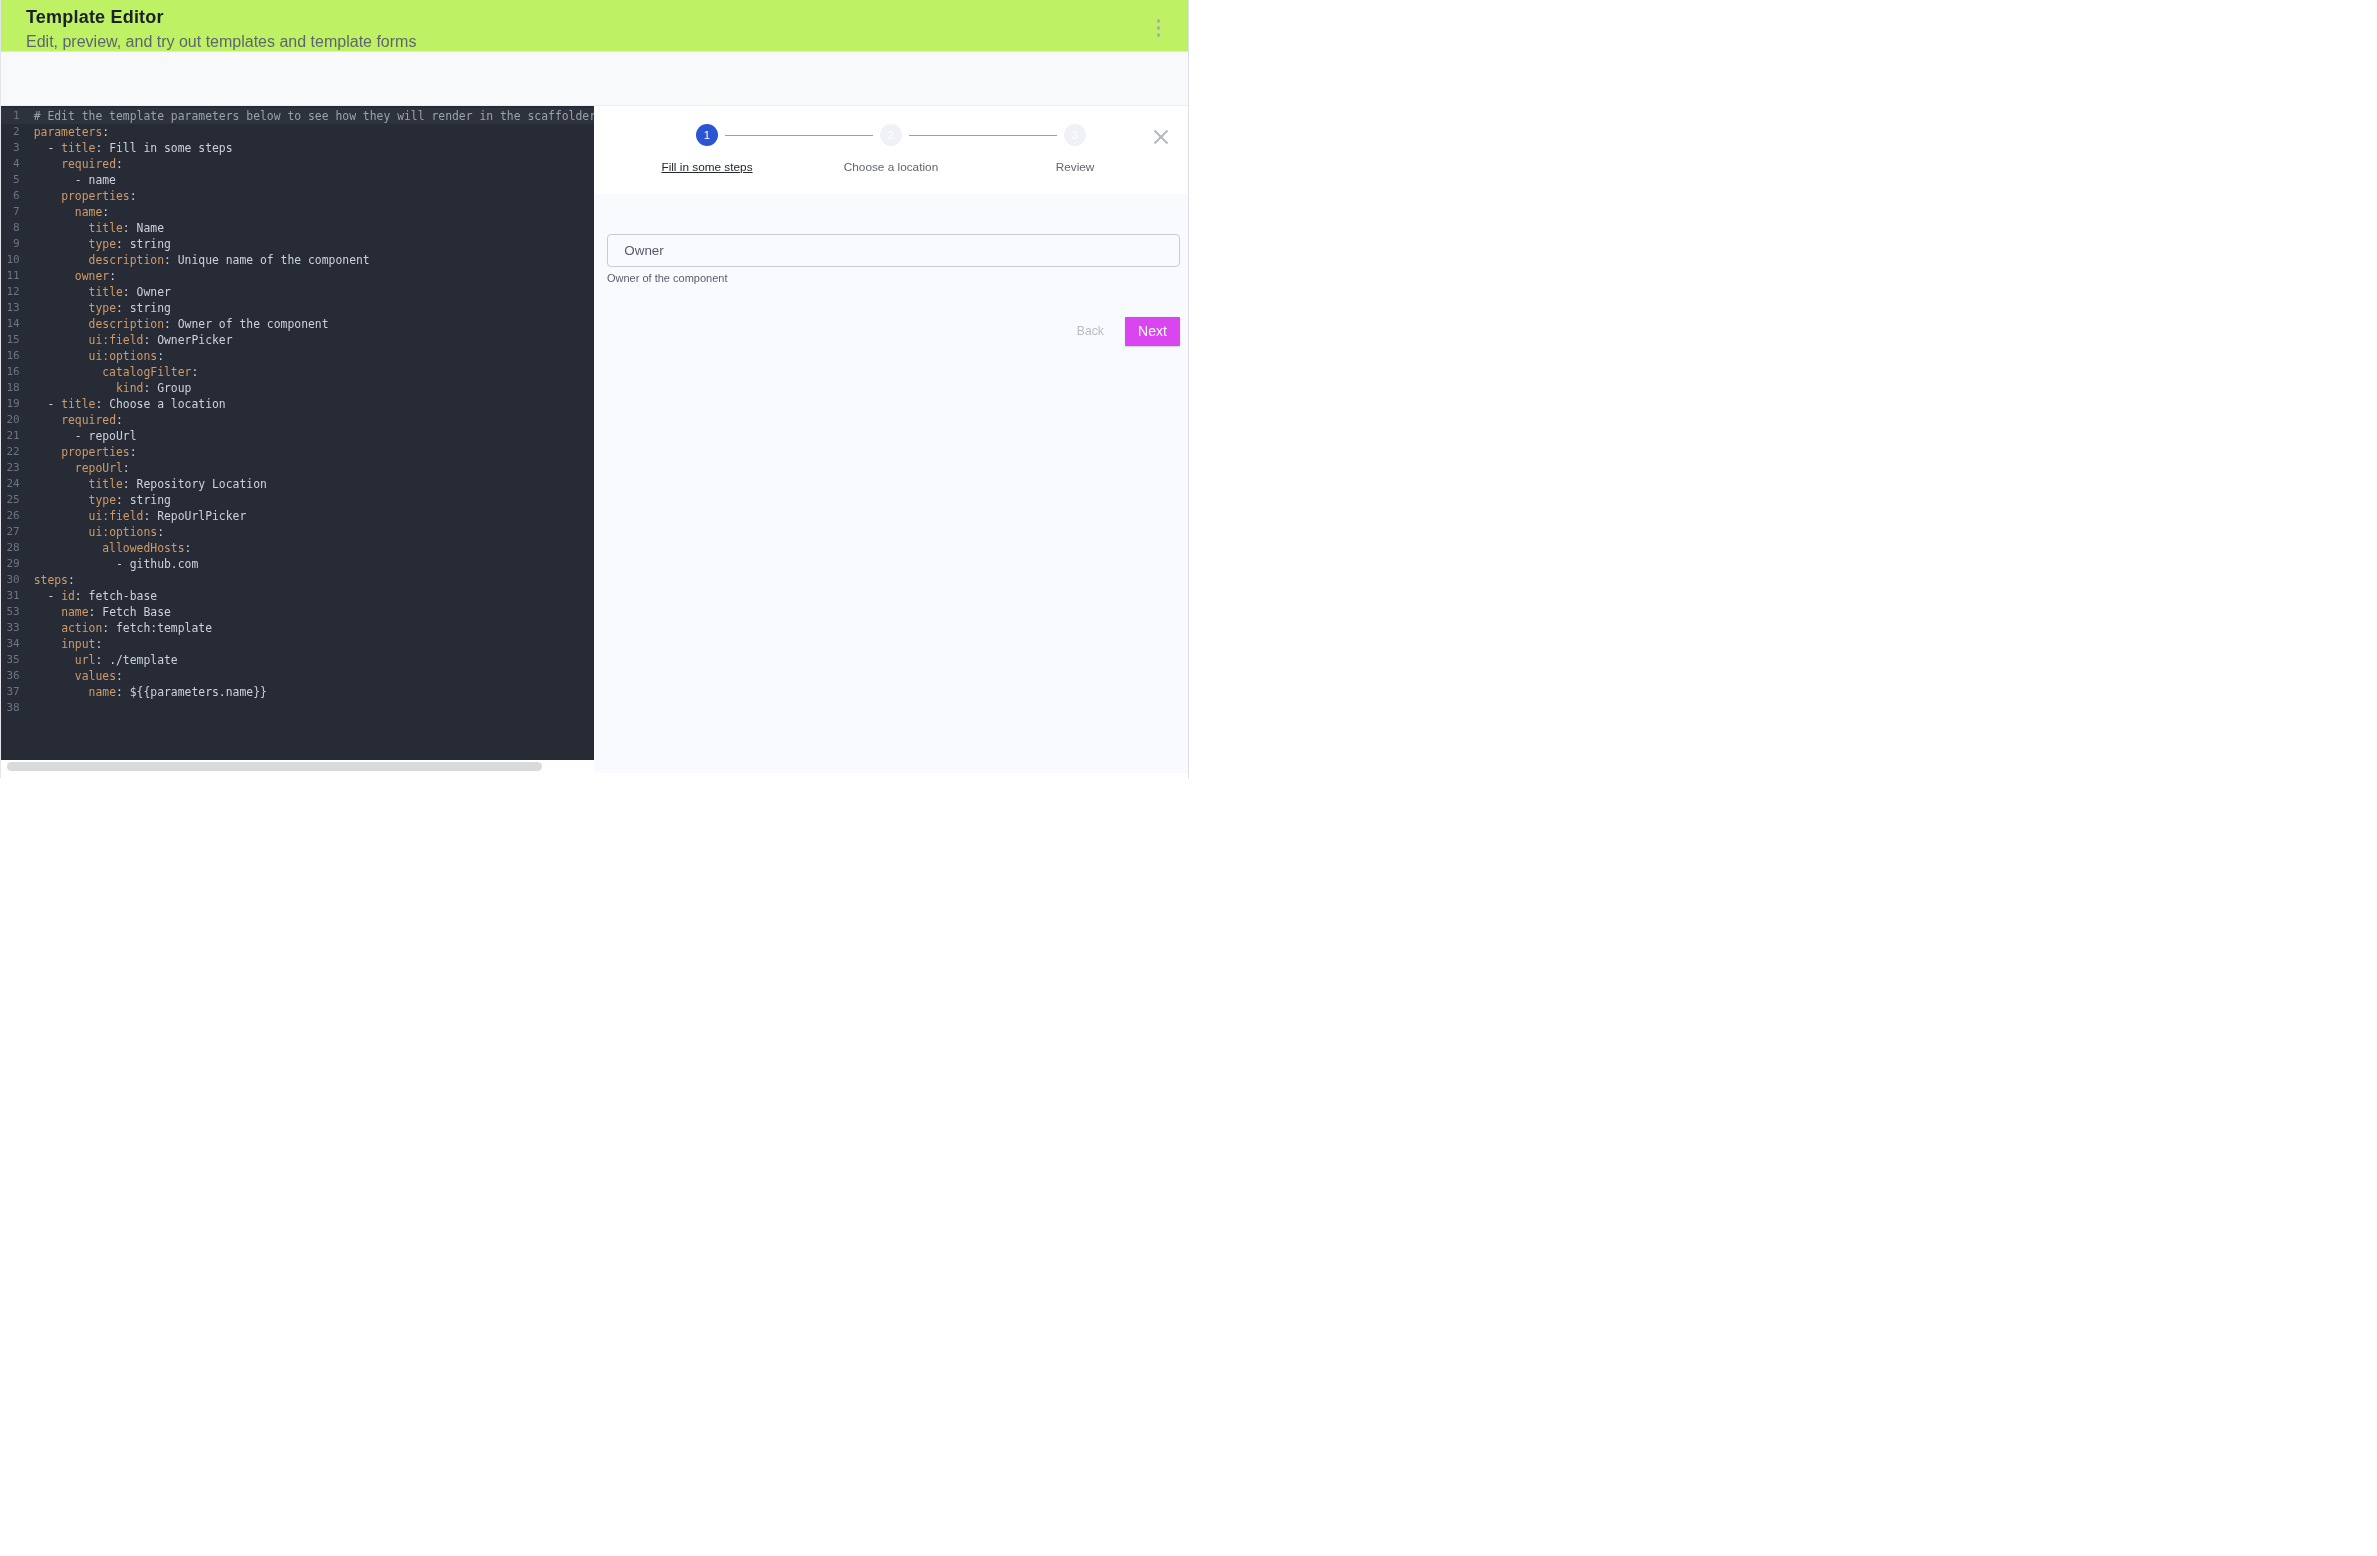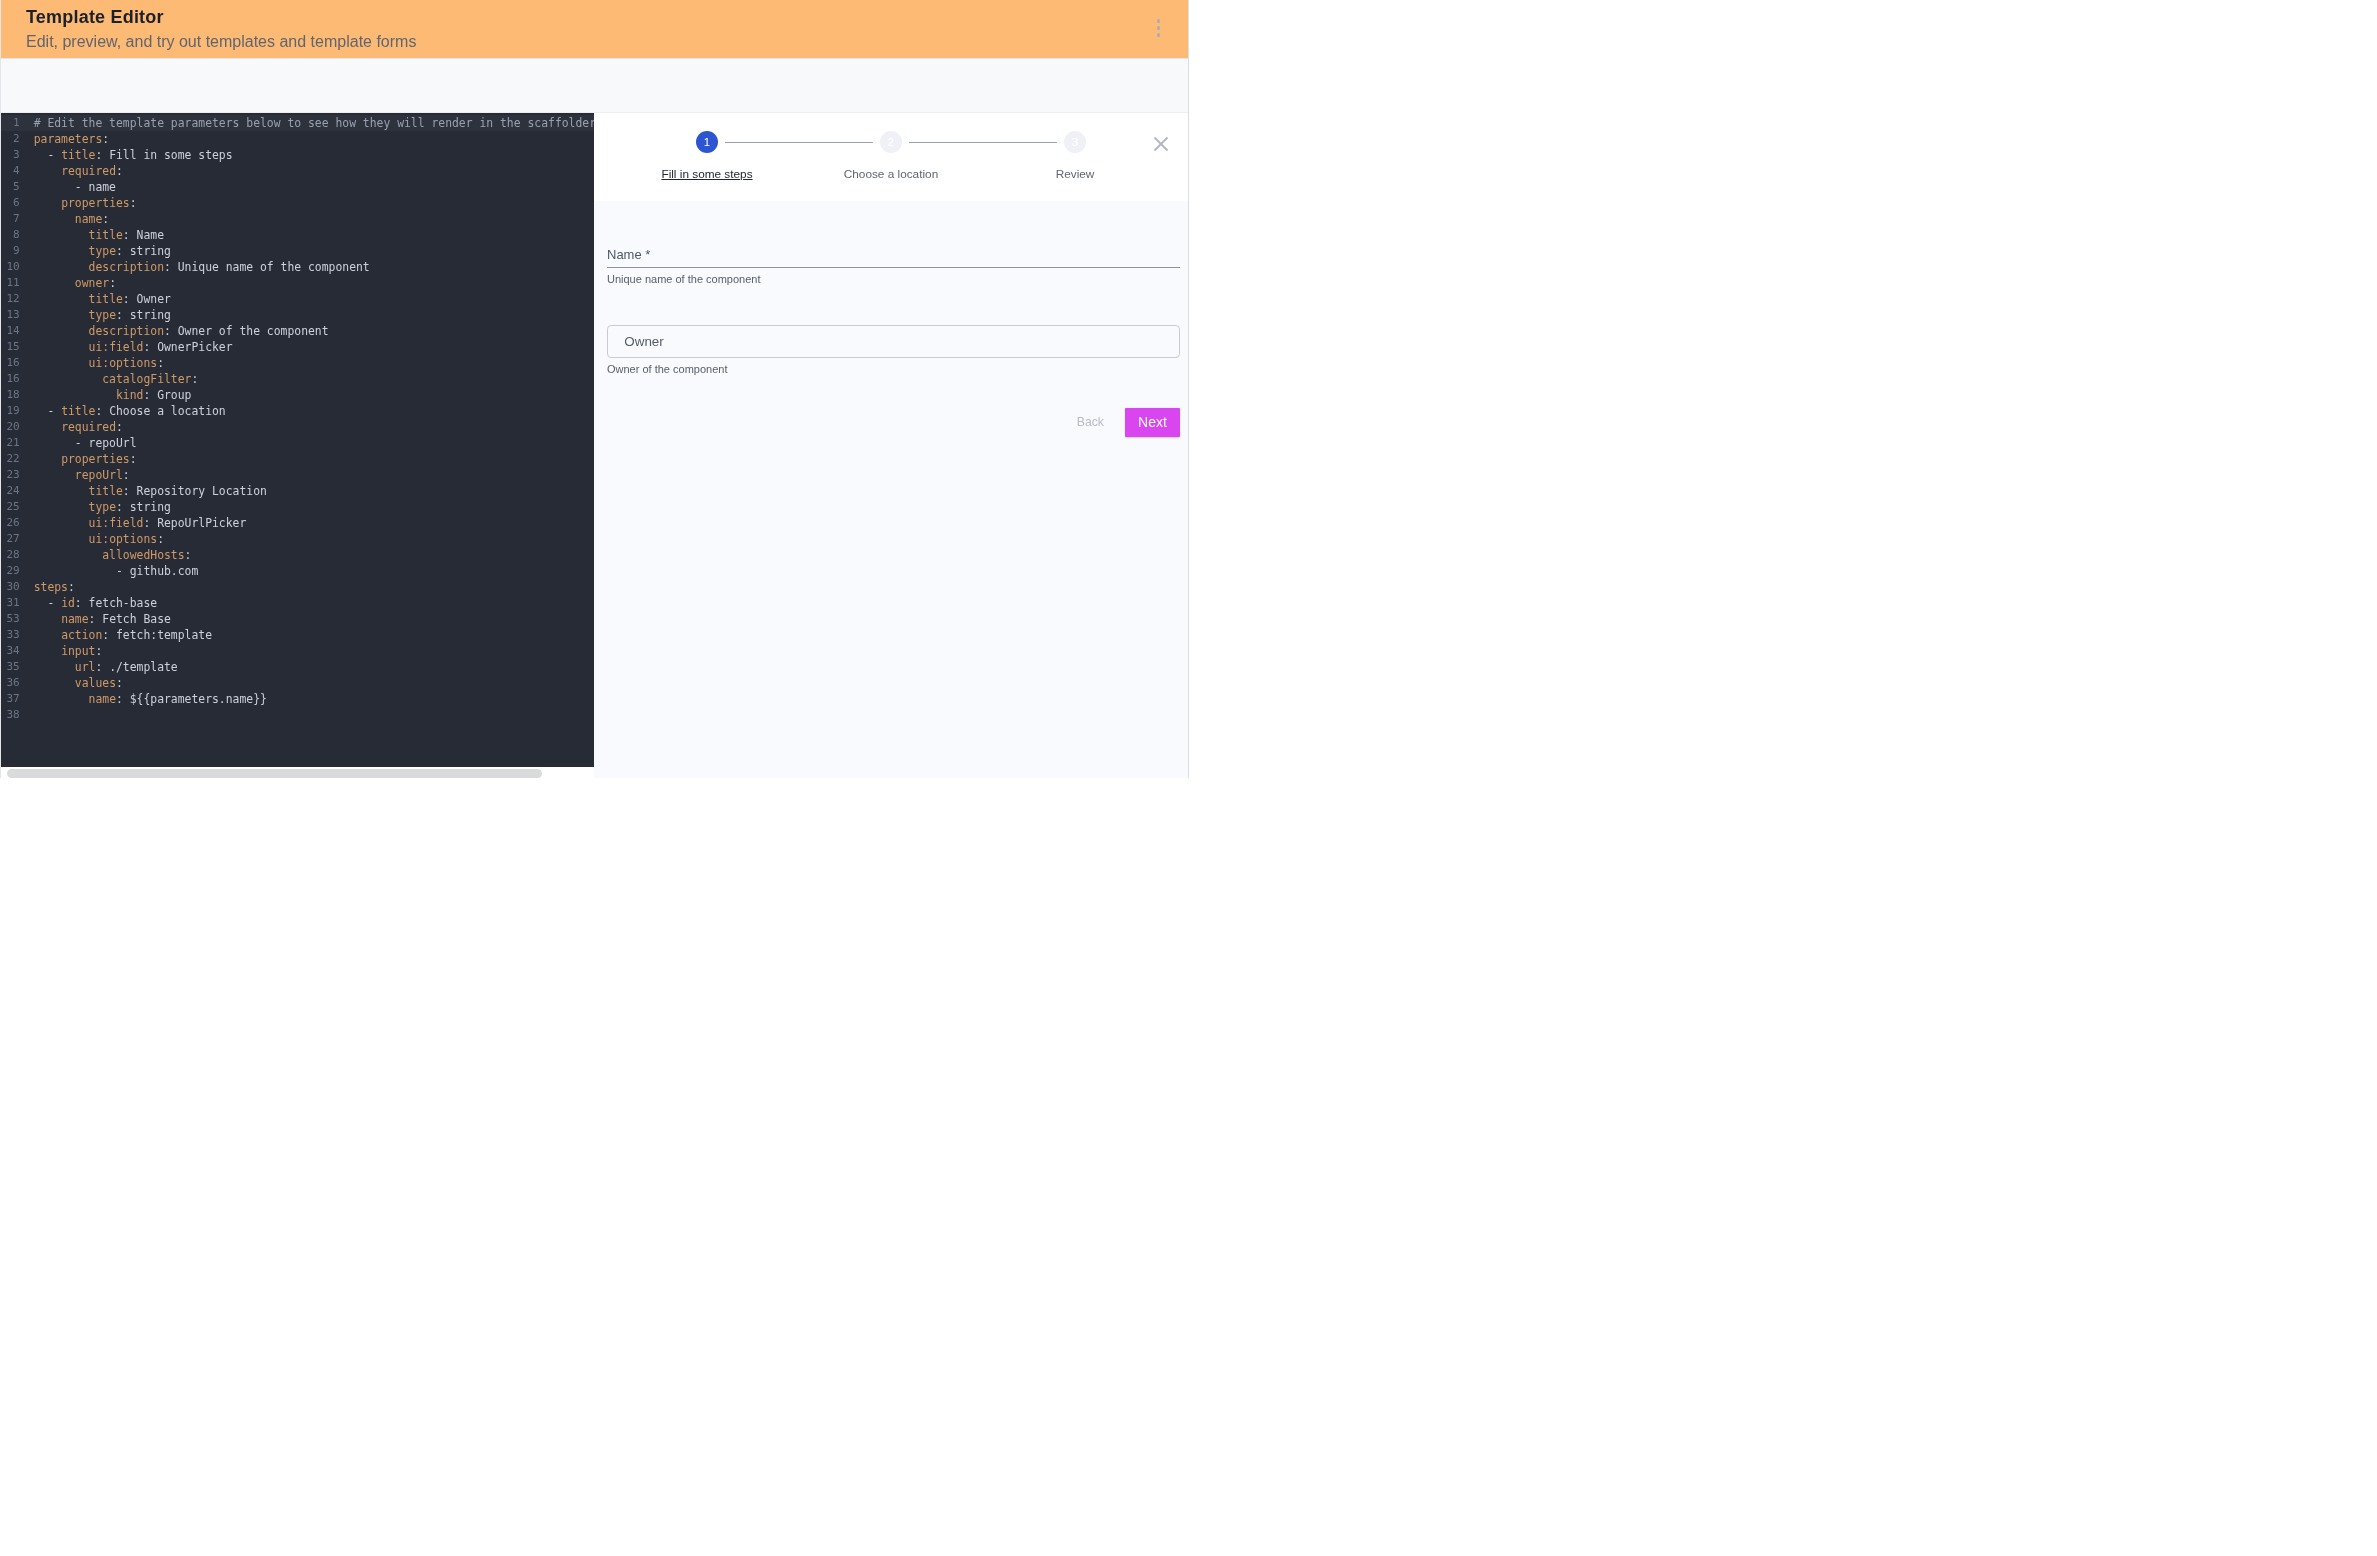--- a/index.html
+++ b/index.html
@@ -11,22 +11,22 @@
     width: 1189px; height: 778px;
     background: #ffffff;
     border-left: 0.8px solid #e3e5ea;
     border-right: 0.8px solid #dcdee6;
     overflow: hidden;
   }
 
   
   .header {
     position: relative;
-    height: 59px;
-    background: #fdba74;
+    height: 52px;
+    background: #bef264;
     border-bottom: 0.8px solid #e2e4e8;
     padding: 6.5px 0 0 25px;
   }
   .page-title { font-size: 18px; font-weight: 700; color: #1c202a; letter-spacing: 0.2px; }
   .page-subtitle { font-size: 16px; color: #5f6570; margin-top: 5.7px; }
   .kebab-btn {
     position: absolute; top: 12.2px; right: 14px;
     width: 31px; height: 31px; border: none; background: transparent;
     display: flex; flex-direction: column; align-items: center; justify-content: center;
     gap: 3.3px; cursor: pointer;
@@ -257,25 +257,20 @@
             <div class="step">
               <div class="step-connector"></div>
               <div class="step-circle">3</div>
               <div class="step-label">Review</div>
             </div>
           </div>
       </div>
 
       <div class="form">
 
-        <div class="name-field">
-          <div class="field-label">Name *</div>
-          <div class="name-underline"></div>
-          <div class="helper-text">Unique name of the component</div>
-        </div>
 
         <div class="owner-box">
           <span class="owner-label">Owner</span>
         </div>
         <div class="helper-text">Owner of the component</div>
 
         <div class="actions">
           <button class="back-btn" disabled="">Back</button>
           <button class="next-btn">Next</button>
         </div>

